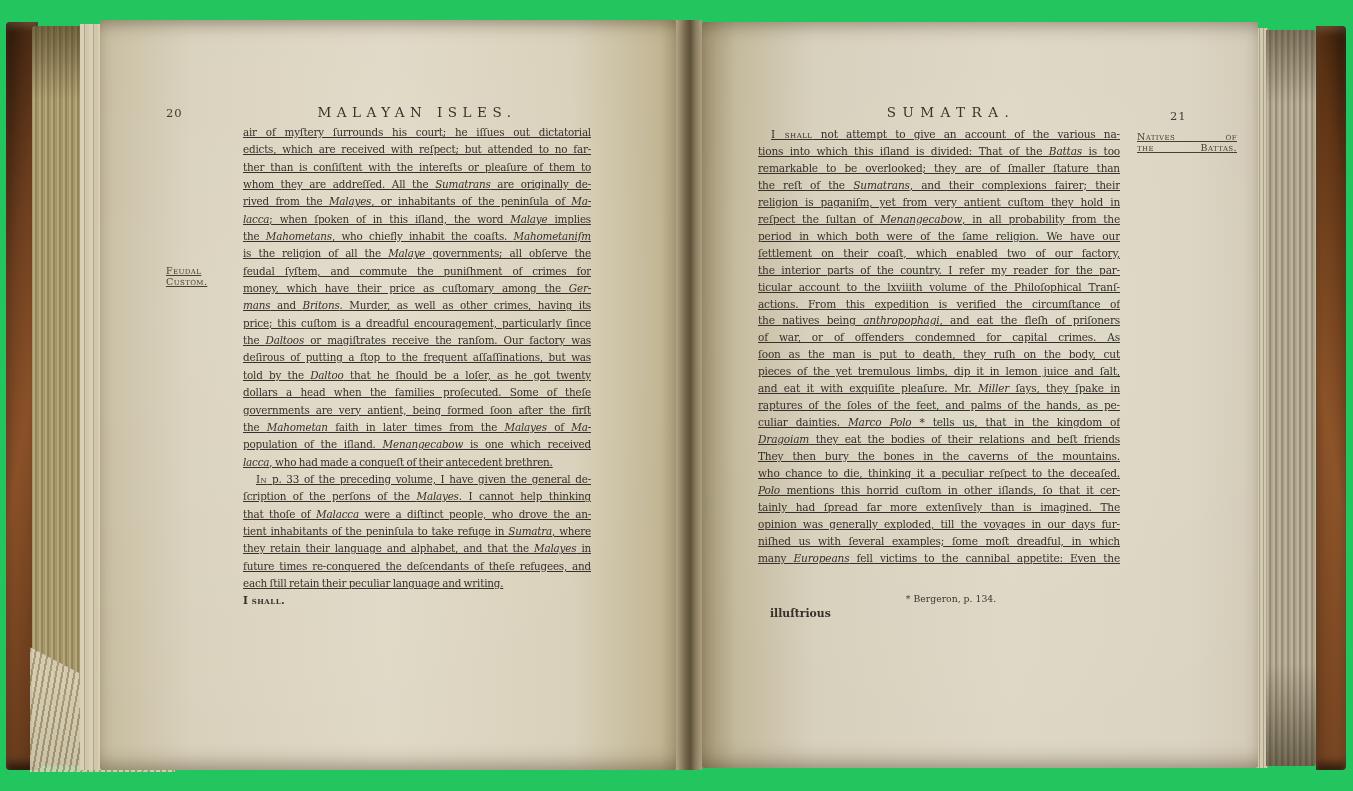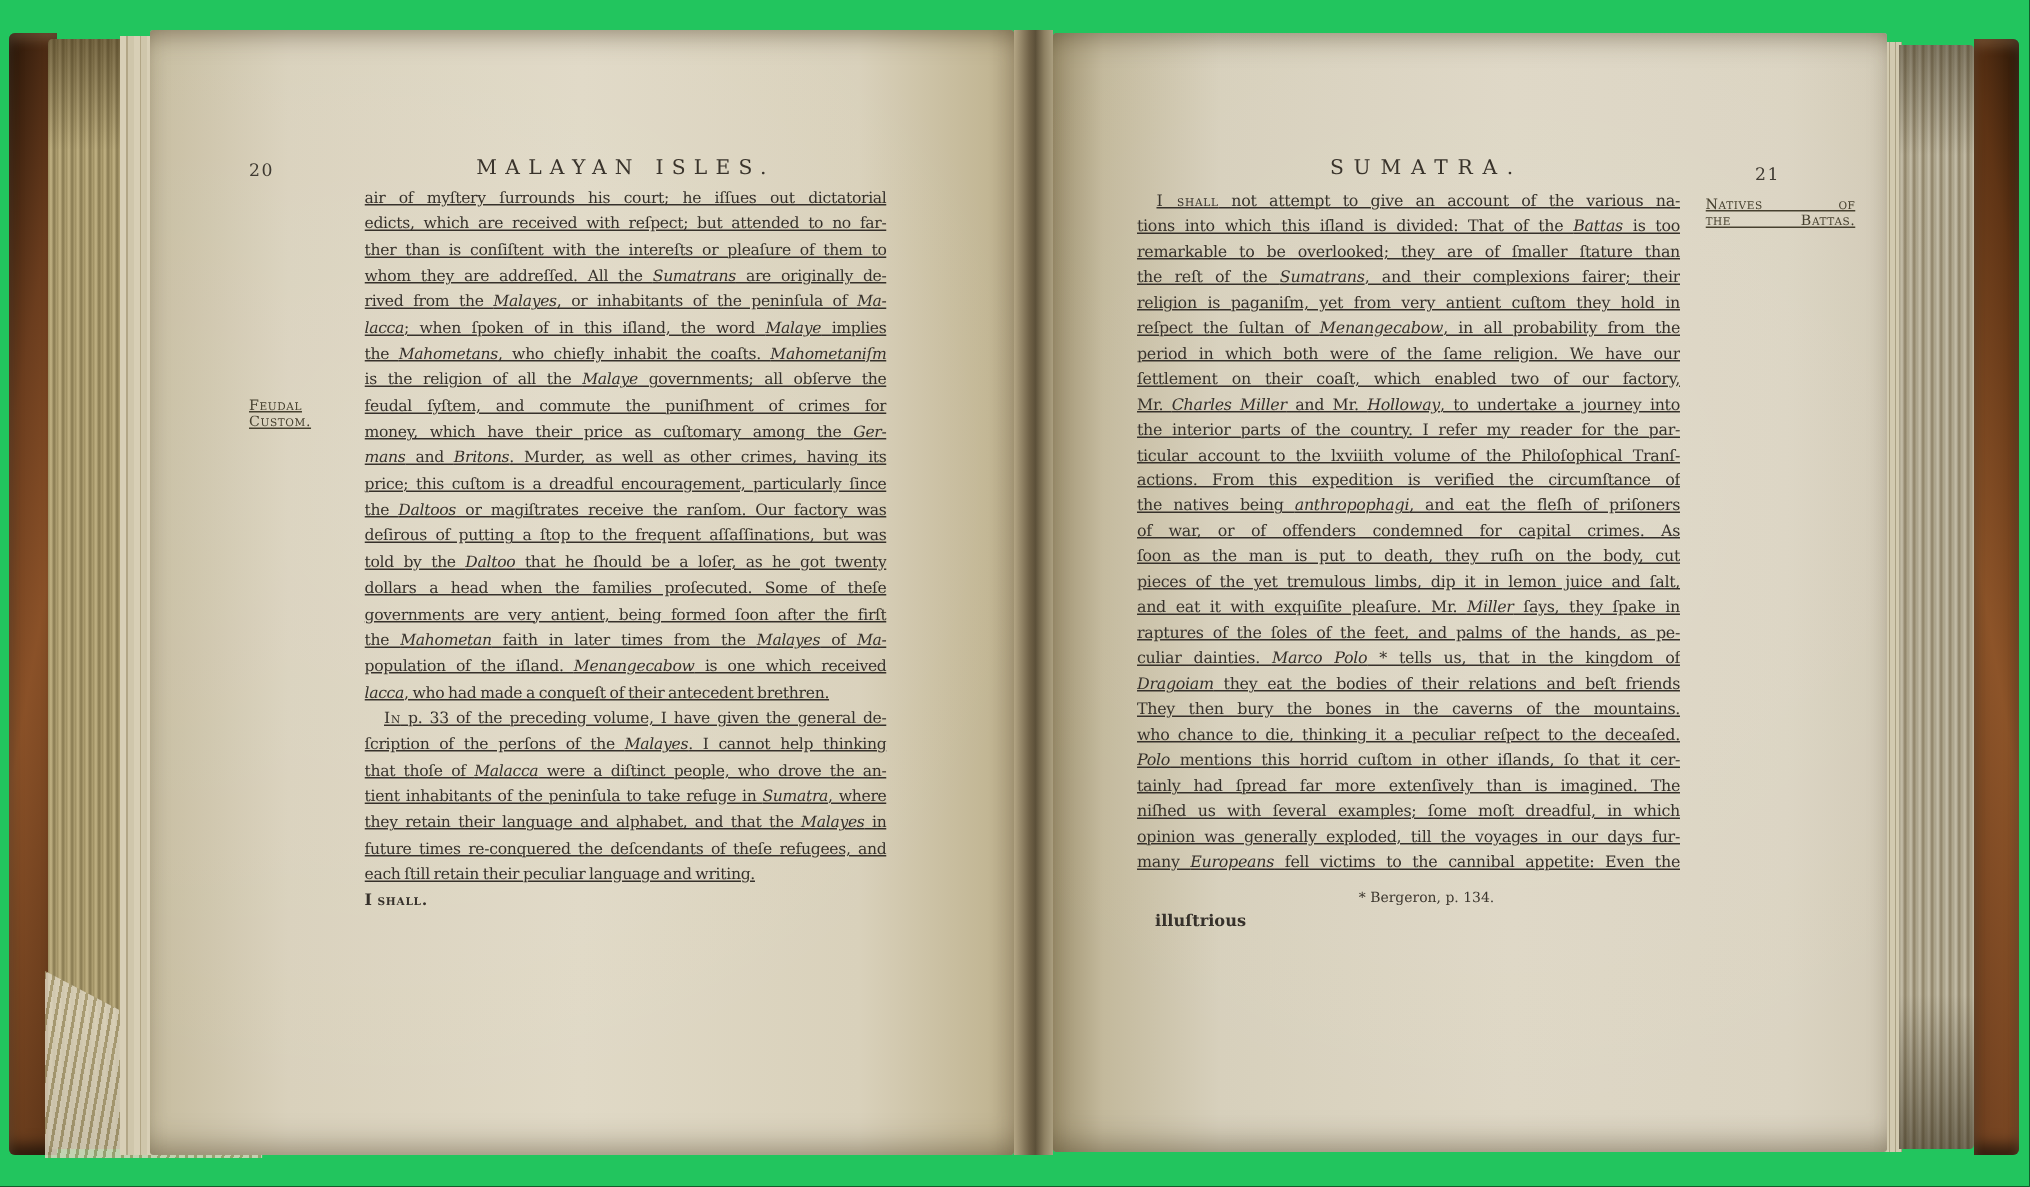--- a/index.html
+++ b/index.html
@@ -128,36 +128,35 @@
       </div>
     <div class="body-block body-right">
         <div class="bl ind"><span class="sc">I shall</span> not attempt to give an account of the various na-</div>
         <div class="bl">tions into which this iſland is divided: That of the <i>Battas</i> is too</div>
         <div class="bl">remarkable to be overlooked; they are of ſmaller ſtature than</div>
         <div class="bl">the reſt of the <i>Sumatrans</i>, and their complexions fairer; their</div>
         <div class="bl">religion is paganiſm, yet from very antient cuſtom they hold in</div>
         <div class="bl">reſpect the ſultan of <i>Menangecabow</i>, in all probability from the</div>
         <div class="bl">period in which both were of the ſame religion. We have our</div>
         <div class="bl">ſettlement on their coaſt, which enabled two of our factory,</div>
-        <div class="bl">Mr. <i>Charles Miller</i> and Mr. <i>Holloway</i>, to undertake a journey into</div>
         <div class="bl">the interior parts of the country. I refer my reader for the par-</div>
         <div class="bl">ticular account to the lxviiith volume of the Philoſophical Tranſ-</div>
         <div class="bl">actions. From this expedition is verified the circumſtance of</div>
         <div class="bl">the natives being <i>anthropophagi</i>, and eat the fleſh of priſoners</div>
         <div class="bl">of war, or of offenders condemned for capital crimes. As</div>
         <div class="bl">ſoon as the man is put to death, they ruſh on the body, cut</div>
         <div class="bl">pieces of the yet tremulous limbs, dip it in lemon juice and ſalt,</div>
         <div class="bl">and eat it with exquiſite pleaſure. Mr. <i>Miller</i> ſays, they ſpake in</div>
         <div class="bl">raptures of the ſoles of the feet, and palms of the hands, as pe-</div>
         <div class="bl">culiar dainties. <i>Marco Polo</i> * tells us, that in the kingdom of</div>
         <div class="bl"><i>Dragoiam</i> they eat the bodies of their relations and beſt friends</div>
         <div class="bl">They then bury the bones in the caverns of the mountains.</div>
         <div class="bl">who chance to die, thinking it a peculiar reſpect to the deceaſed.</div>
         <div class="bl"><i>Polo</i> mentions this horrid cuſtom in other iſlands, ſo that it cer-</div>
         <div class="bl">tainly had ſpread far more extenſively than is imagined. The</div>
+        <div class="bl">opinion was generally exploded, till the voyages in our days fur-</div>
         <div class="bl">niſhed us with ſeveral examples; ſome moſt dreadful, in which</div>
-        <div class="bl">opinion was generally exploded, till the voyages in our days fur-</div>
         <div class="bl">many <i>Europeans</i> fell victims to the cannibal appetite: Even the</div>
       </div>
     <div class="footnote">* Bergeron, p. 134.</div>
     <div class="catchword catch-right">illuſtrious</div>
   </div>
 </div>
 
 </body></html>

